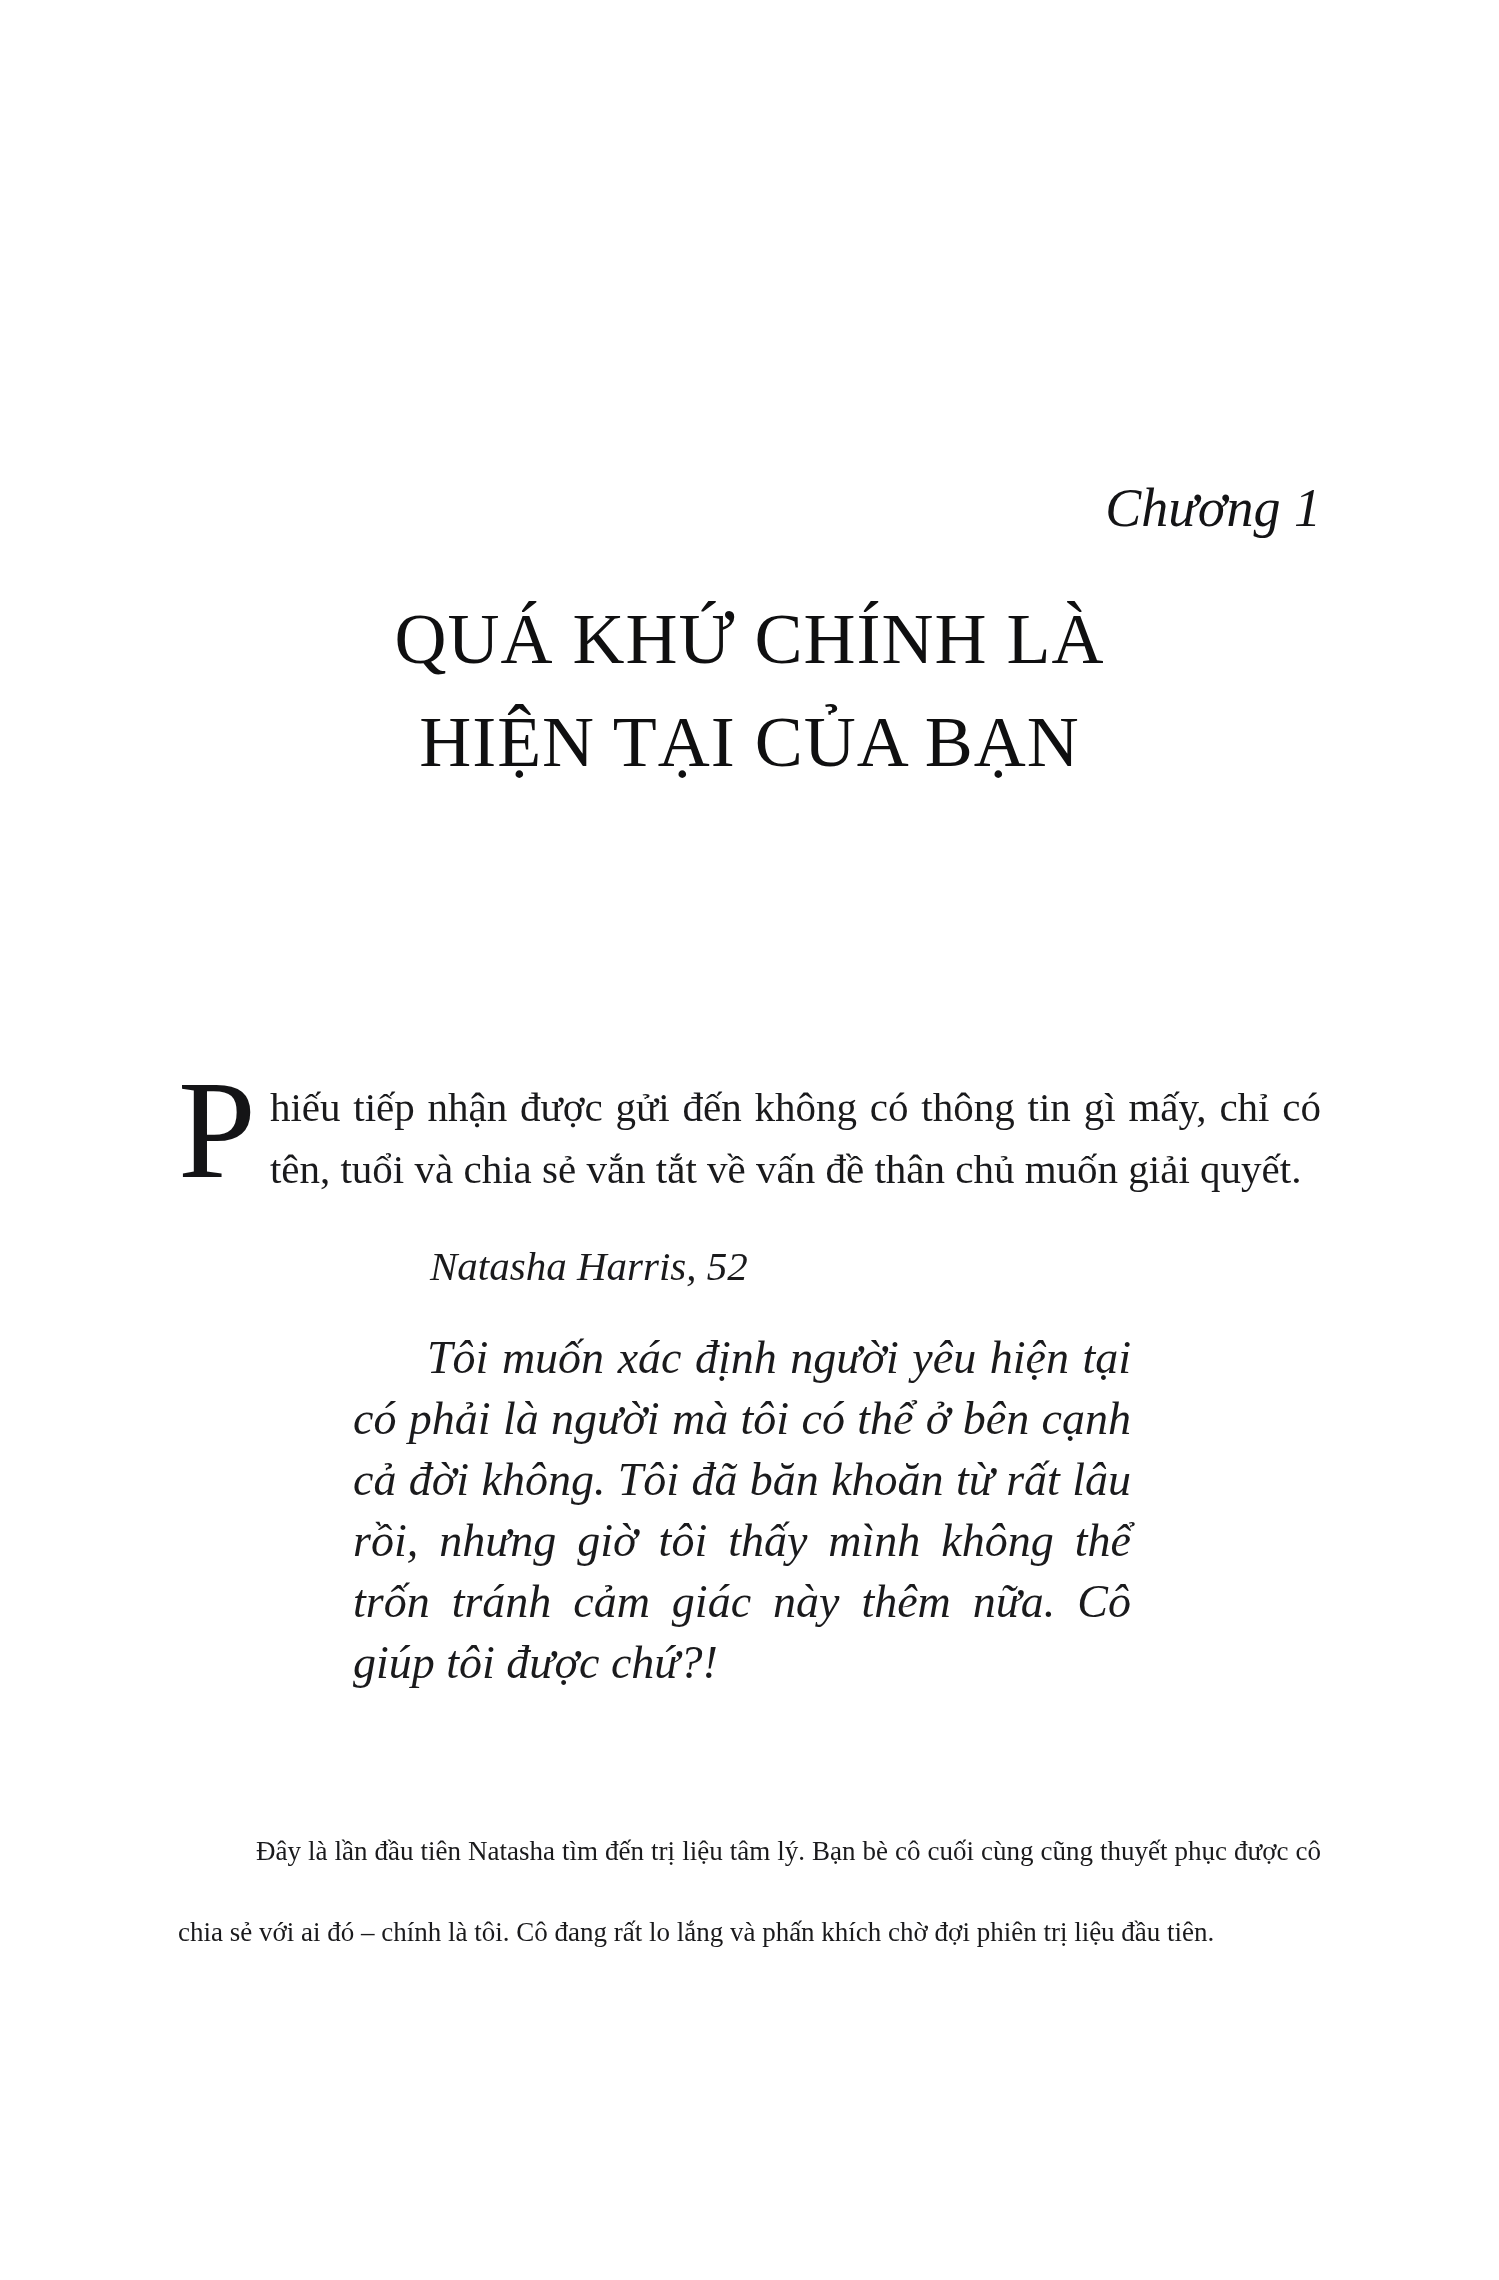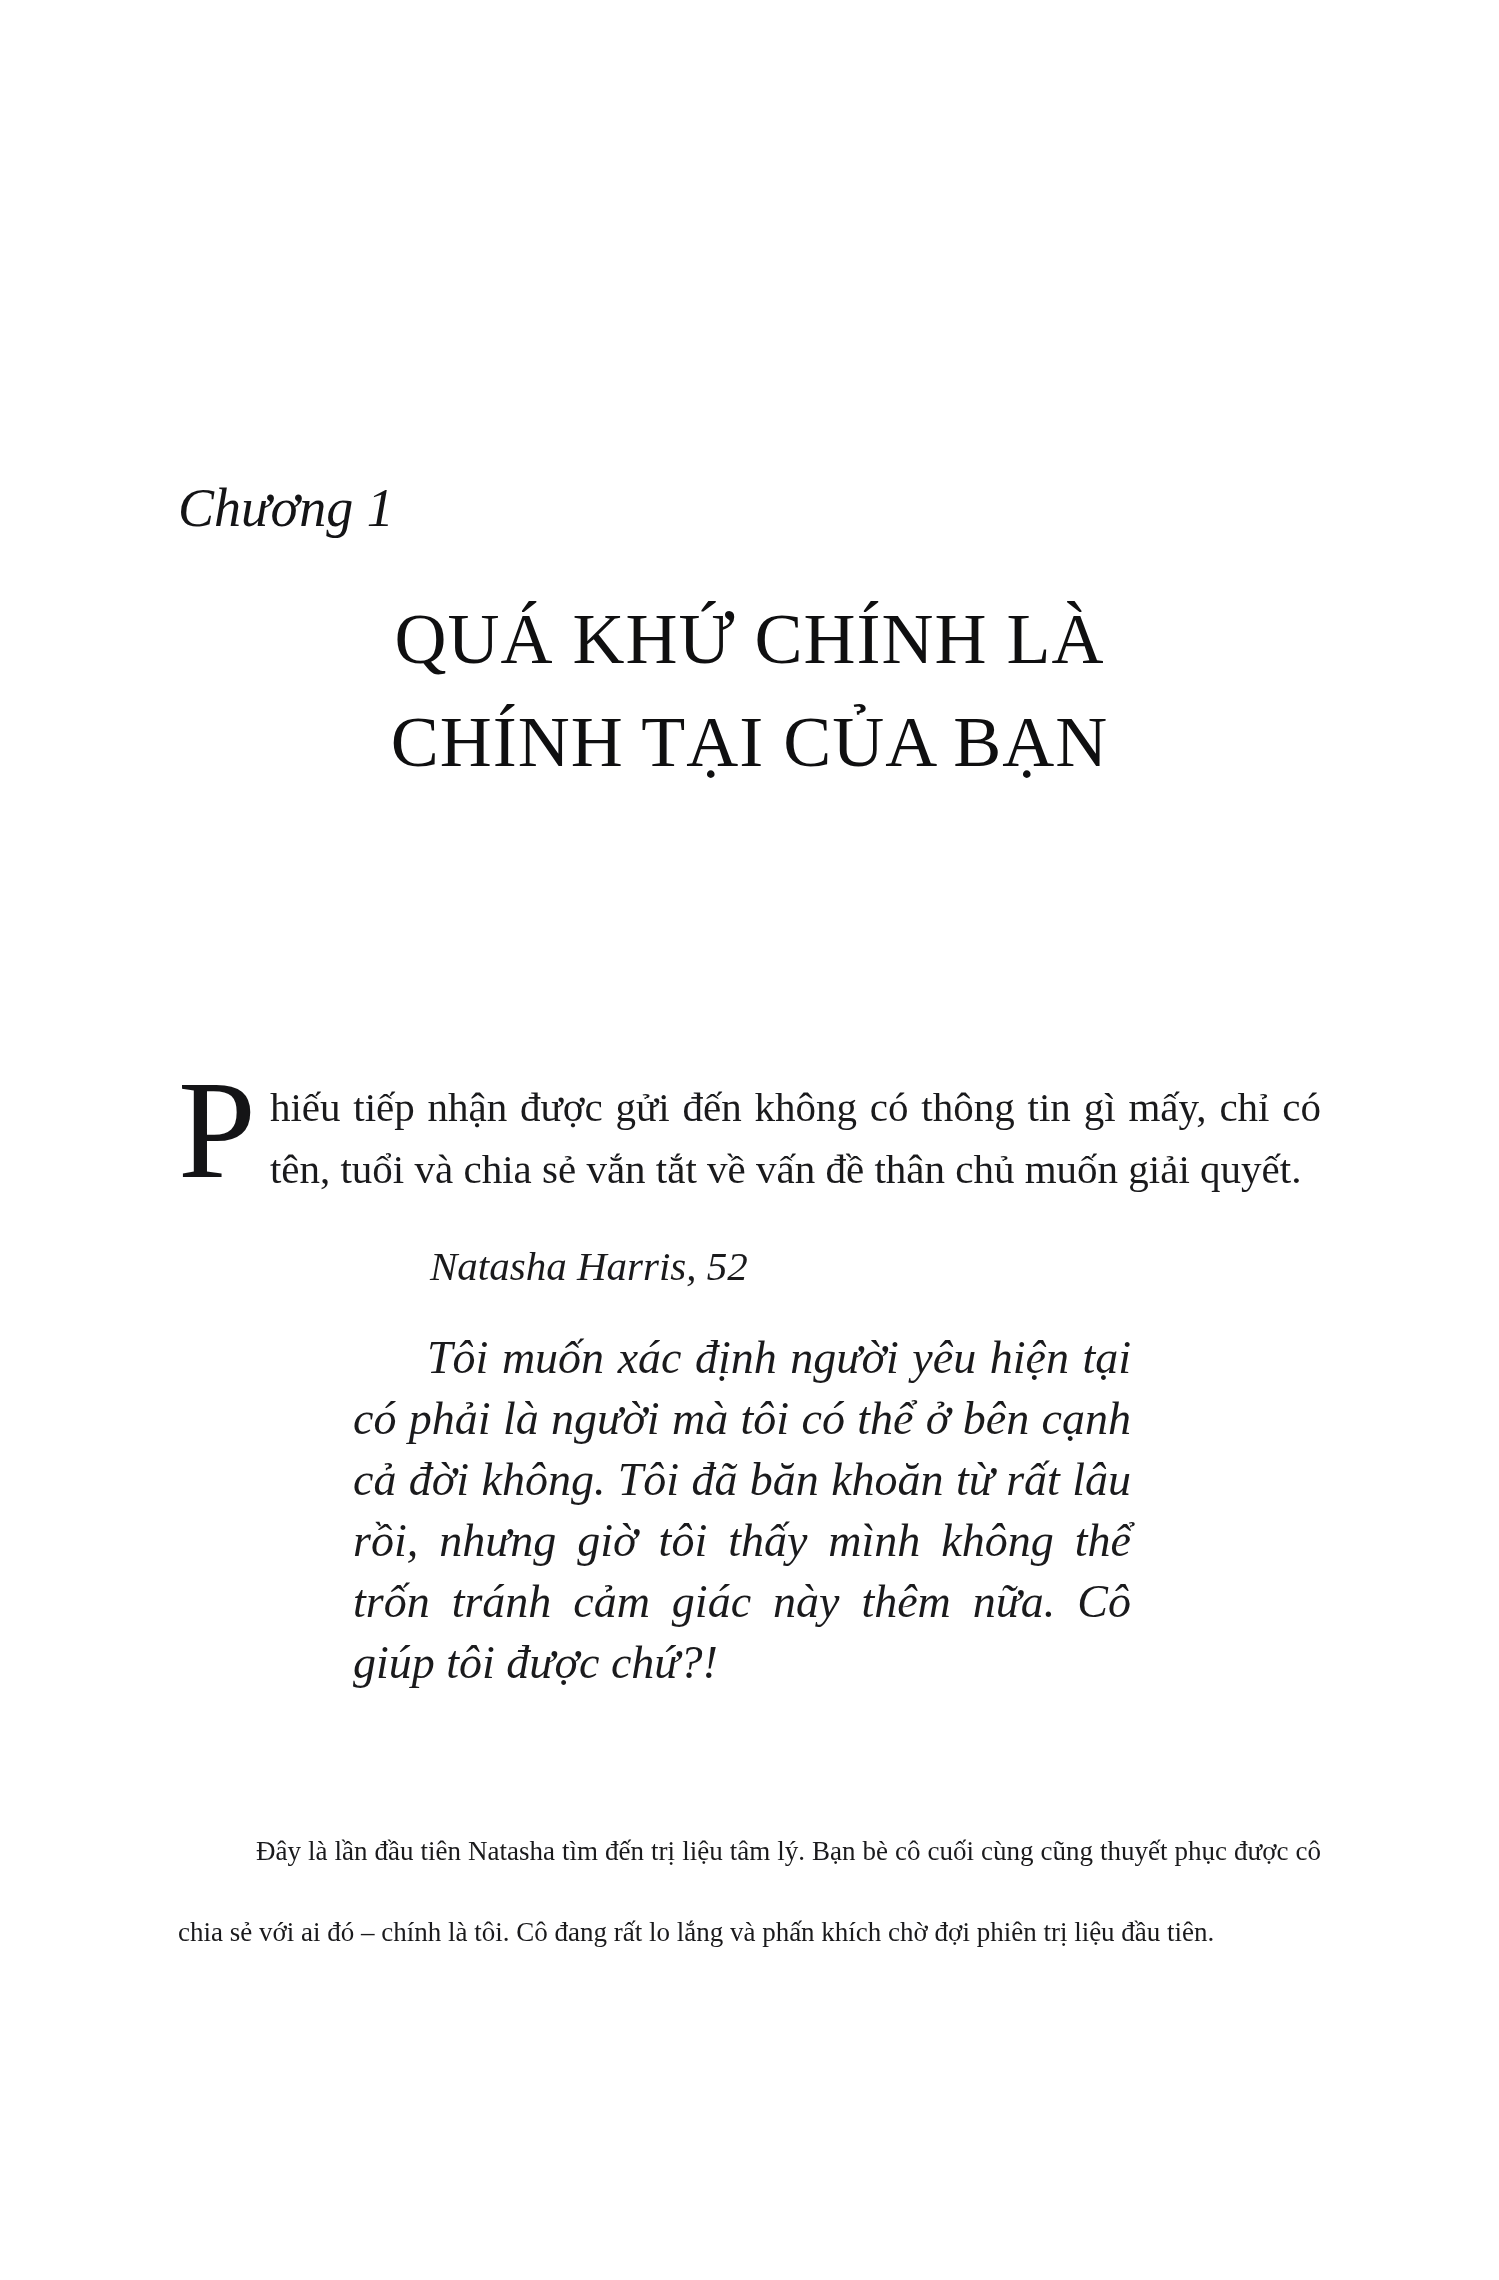--- a/index.html
+++ b/index.html
@@ -15,21 +15,21 @@
     color: #1a1a1c;
     overflow: hidden;
   }
   .page {
     width: 1143px;
     margin: 0 auto;
   }
   .chapter-label {
     display: block;
     margin-top: 478px;
-    text-align: left;
+    text-align: right;
     font-style: italic;
     font-size: 54px;
     line-height: 60px;
     color: #141416;
   }
   .chapter-title {
     margin-top: 50px;
     text-align: center;
     font-size: 72px;
     line-height: 103px;
@@ -78,21 +78,21 @@
 </style>
 </head>
 <body>
 
 <div class="page">
 
   <span class="chapter-label">Chương 1</span>
 
   <h1 class="chapter-title">
     <span>QUÁ KHỨ CHÍNH LÀ</span>
-    <span>CHÍNH TẠI CỦA BẠN</span>
+    <span>HIỆN TẠI CỦA BẠN</span>
   </h1>
 
   <p class="intro">
     <span class="dropcap">P</span><span>hiếu tiếp nhận được gửi đến không có thông tin gì mấy, chỉ có tên, tuổi và chia sẻ vắn tắt về vấn đề thân chủ muốn giải quyết.</span>
   </p>
 
   <span class="attribution">Natasha Harris, 52</span>
 
   <p class="quote">Tôi muốn xác định người yêu hiện tại có phải là người mà tôi có thể ở bên cạnh cả đời không. Tôi đã băn khoăn từ rất lâu rồi, nhưng giờ tôi thấy mình không thể trốn tránh cảm giác này thêm nữa. Cô giúp tôi được chứ?!</p>
 

